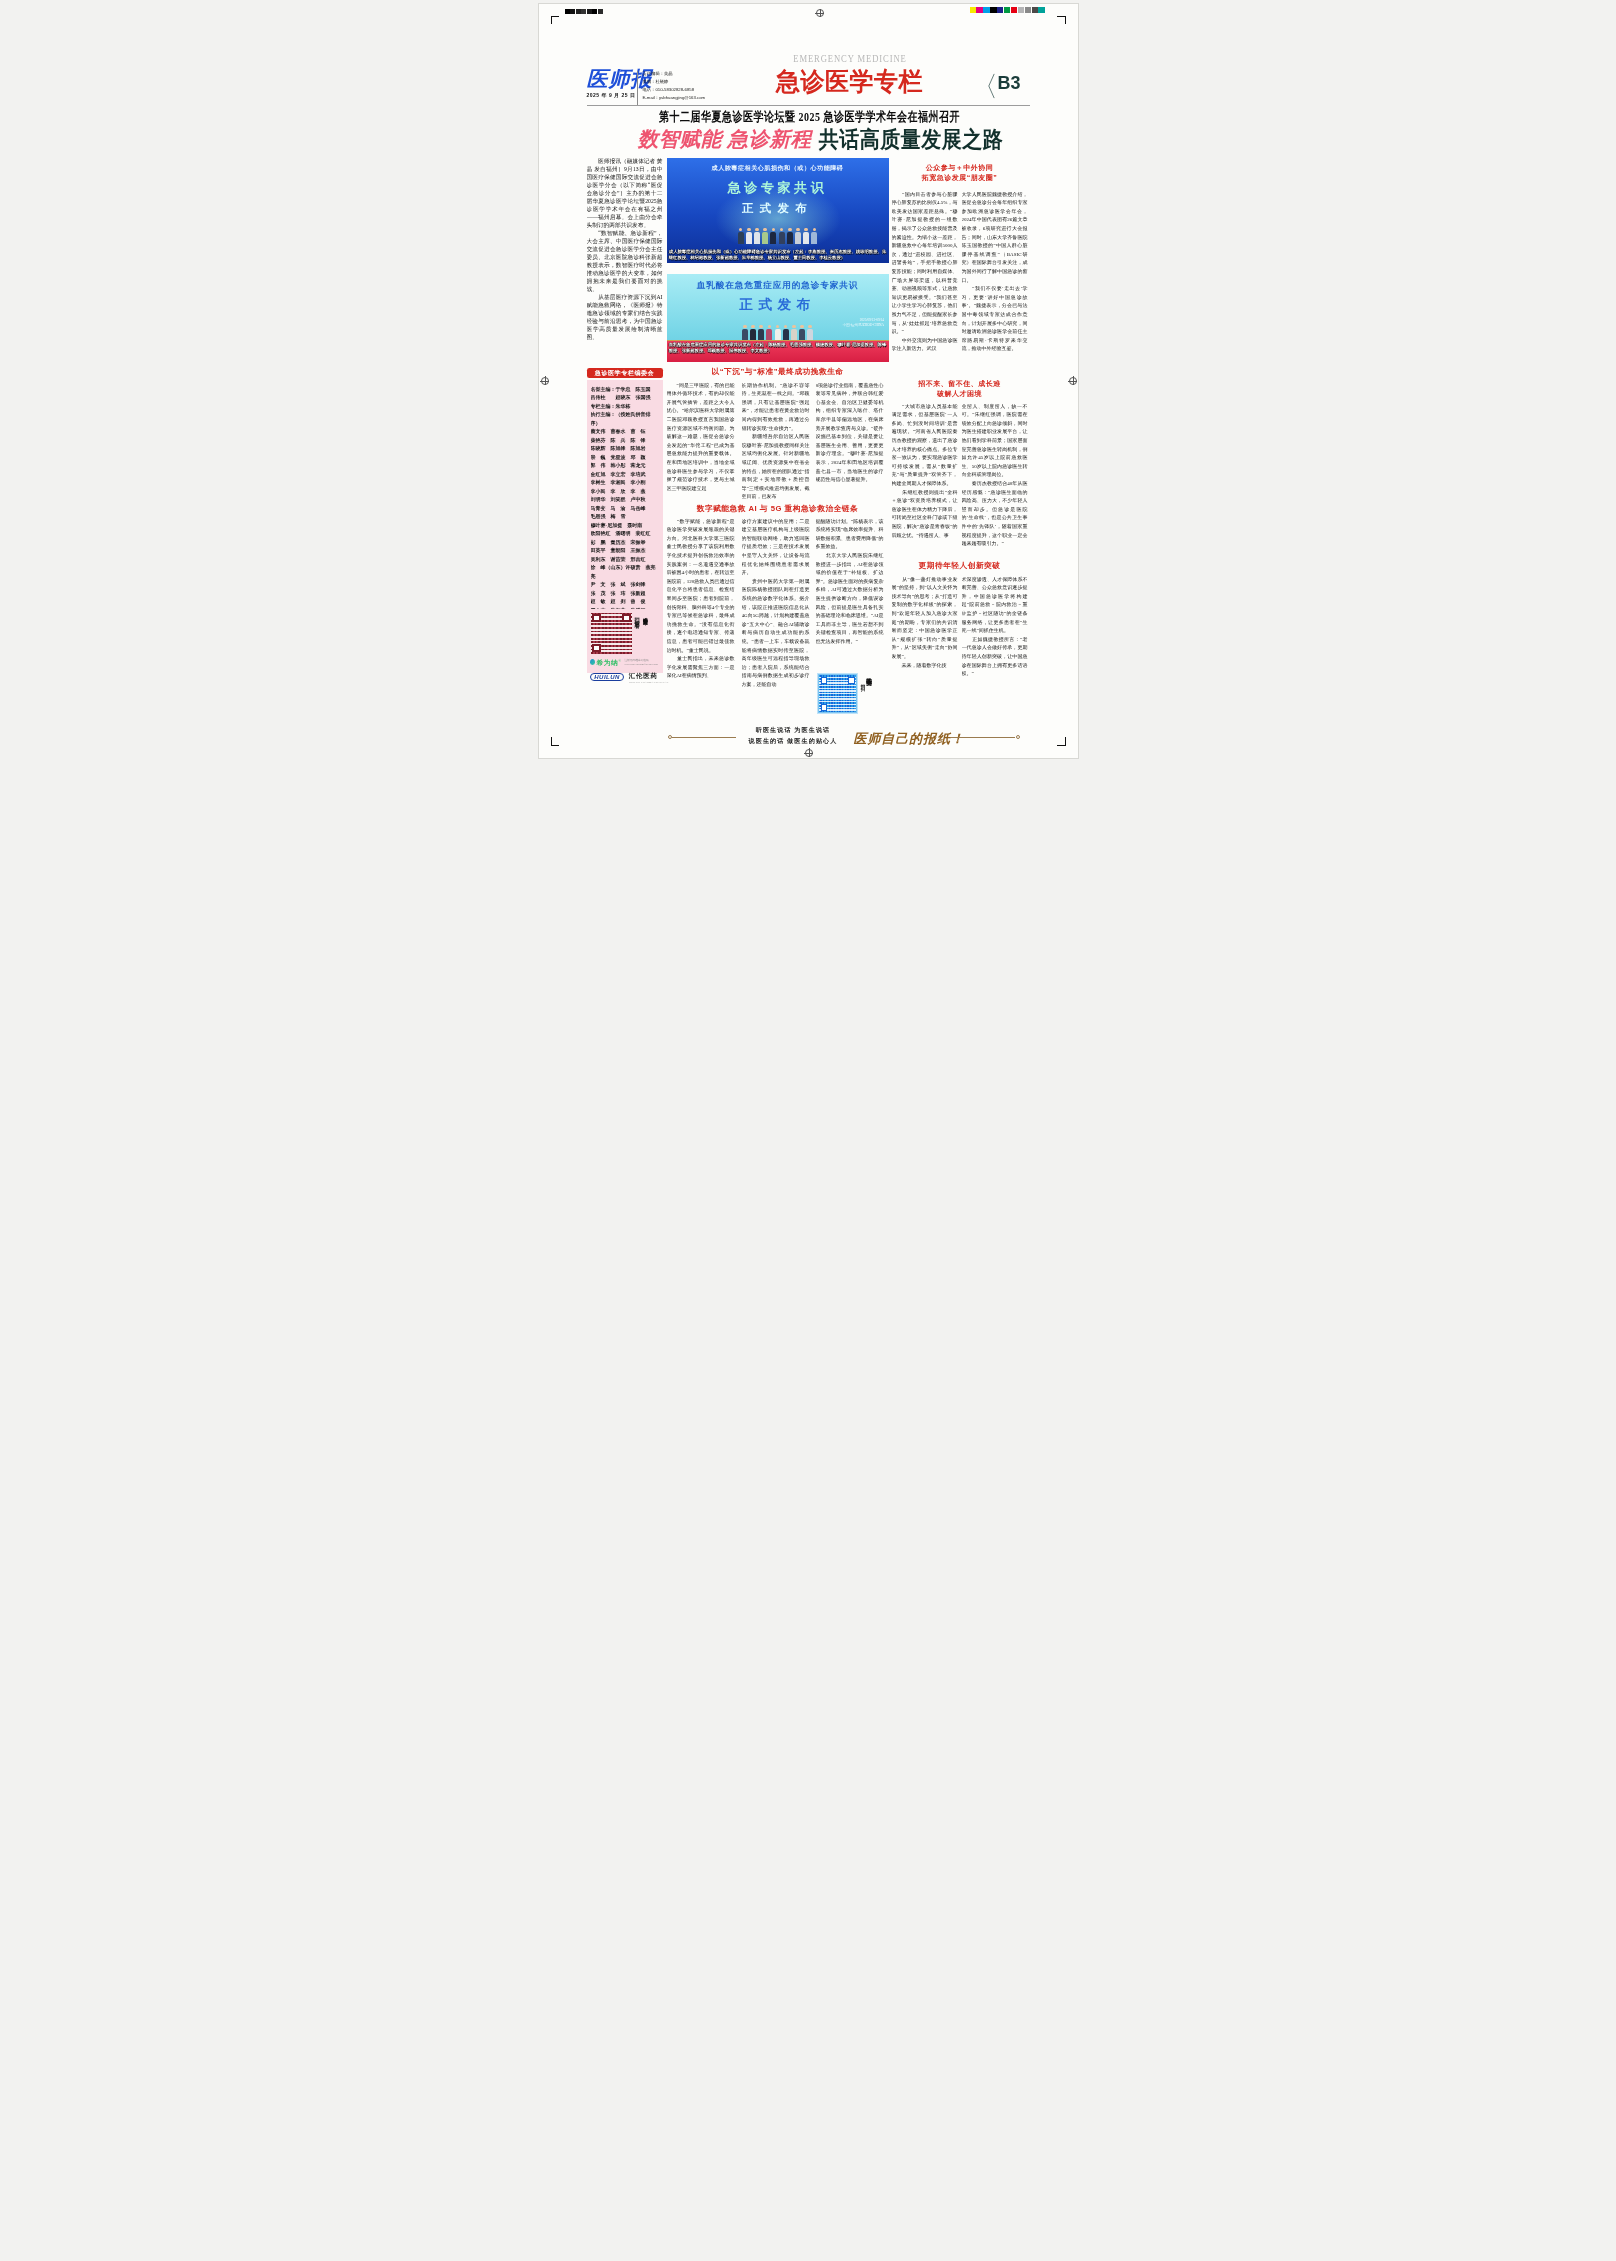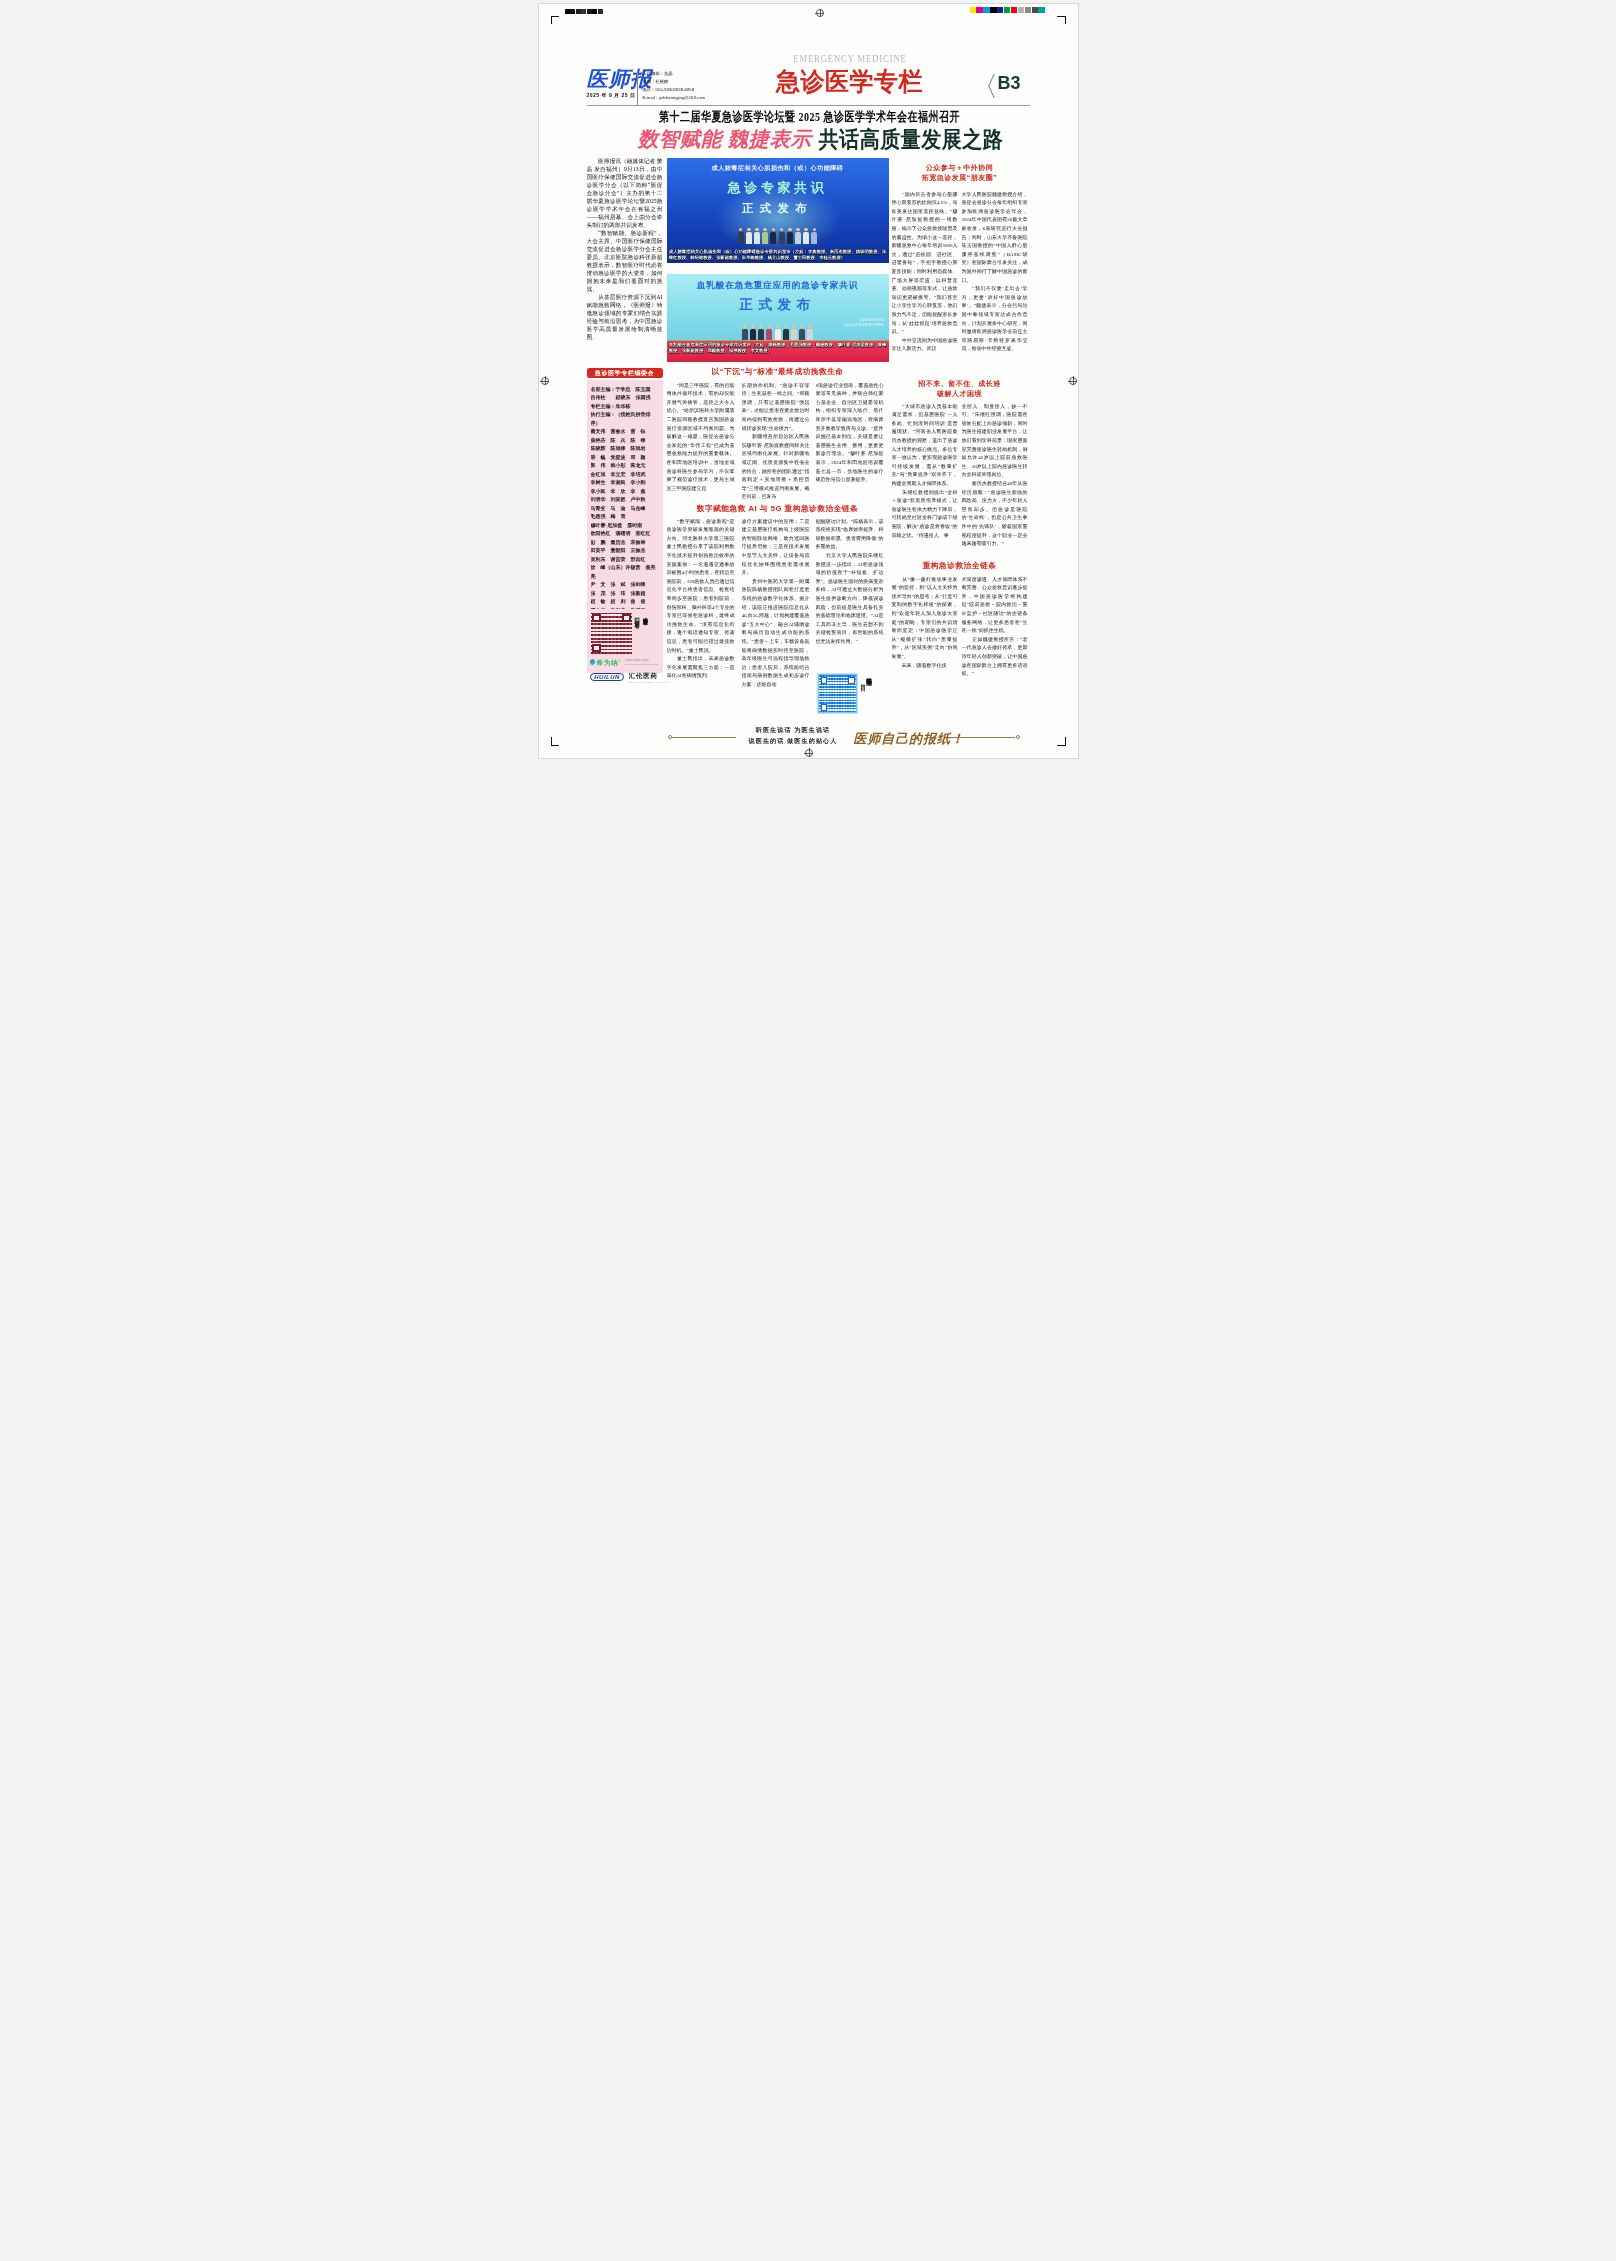--- a/index.html
+++ b/index.html
@@ -108,21 +108,21 @@
   <div class="abs section-en" style="left:232px;top:50px;width:159px;">EMERGENCY MEDICINE</div>
   <div class="abs section-cn sans" style="left:227px;top:62px;width:168px;">急诊医学专栏</div>
   <svg class="abs" style="left:448px;top:69px;" width="9" height="26" viewBox="0 0 20 58">
       <polyline points="16,2 4,29 16,56" fill="none" stroke="#2a4a48" stroke-width="1.6"></polyline>
     </svg>
   <div class="abs pageno sans" style="left:459px;top:69px;">B3</div>
   <div class="abs rule" style="left:48px;top:101px;width:443px;"></div>
 
   <div class="abs kicker" style="left:89px;top:106px;width:364px;">第十二届华夏急诊医学论坛暨 2025 急诊医学学术年会在福州召开</div>
   <div class="abs" style="left:68px;top:121px;width:428px;display:flex;justify-content:center;align-items:baseline;gap:7.3px;">
-    <span class="cal-pink">数智赋能 魏捷表示</span>
+    <span class="cal-pink">数智赋能 急诊新程</span>
     <span class="head-dark">共话高质量发展之路</span>
   </div>
 
   <div class="abs leadtxt just pre clip" style="left:48px;top:153px;width:76px;height:211px;">　　医师报讯（融媒体记者 黄晶 发自福州）9月13日，由中国医疗保健国际交流促进会急诊医学分会（以下简称“医促会急诊分会”）主办的第十二届华夏急诊医学论坛暨2025急诊医学学术年会在有福之州——福州启幕。会上由分会牵头制订的两部共识发布。
 　　“数智赋能、急诊新程”，大会主席、中国医疗保健国际交流促进会急诊医学分会主任委员、北京医院急诊科张新超教授表示，数智医疗时代必将推动急诊医学的大变革，如何拥抱未来是我们要面对的挑战。
 　　从基层医疗资源下沉到AI赋能急救网络，《医师报》特邀急诊领域的专家们结合实践经验与前沿思考，为中国急诊医学高质量发展绘制清晰蓝图。</div>
 
   <div class="abs cmt-title" style="left:48px;top:364px;width:76px;height:10.5px;">急诊医学专栏编委会</div>
   <div class="abs cmt-panel" style="left:48px;top:376px;width:76px;height:293px;">
     <div class="cmt-names pre clip" style="position:absolute;left:4.1px;top:6px;width:69px;height:223px;">名誉主编：于学忠　陈玉国
@@ -233,21 +233,21 @@
 
   <div class="abs sechead2" style="left:353px;top:375px;width:136px;">
     <div>招不来、留不住、成长难</div>
     <div>破解人才困境</div>
   </div>
   <div class="abs bodytxt just pre clip" style="left:353px;top:399px;width:66px;height:155px;">　　“大城市急诊人员基本能满足需求，但基层医院‘一人多岗、忙到没时间培训’是普遍现状。”河南省人民医院秦历杰教授的观察，道出了急诊人才培养的核心痛点。多位专家一致认为，要实现急诊医学可持续发展，需从“数量扩充”与“质量提升”双管齐下，构建全周期人才保障体系。
 　　朱继红教授则提出“全科＋急诊”双资质培养模式，让急诊医生在体力精力下降后，可转岗至社区全科门诊或下级医院，解决“急诊是青春饭”的后顾之忧。“待遇留人、事</div>
   <div class="abs bodytxt just pre clip" style="left:423px;top:399px;width:66px;height:155px;">业留人、制度留人，缺一不可。”朱继红强调，医院需在绩效分配上向急诊倾斜，同时为医生搭建职业发展平台，让他们看到学科前景；国家层面应完善急诊医生转岗机制，例如允许45岁以上院前急救医生、50岁以上院内急诊医生转向全科或管理岗位。
 　　秦历杰教授结合40年从医经历感慨：“急诊医生面临的风险高、压力大，不少年轻人望而却步。但急诊是医院的‘生命线’，也是公共卫生事件中的‘先锋队’，随着国家重视程度提升，这个职业一定会越来越有吸引力。”</div>
 
-  <div class="abs sechead" style="left:353px;top:557px;width:136px;">重构急诊救治全链条</div>
+  <div class="abs sechead" style="left:353px;top:557px;width:136px;">更期待年轻人创新突破</div>
   <div class="abs bodytxt just pre clip" style="left:353px;top:572px;width:66px;height:146px;">　　从“像一盏灯推动事业发展”的坚持，到“以人文关怀为技术导向”的思考；从“打造可复制的数字化样板”的探索，到“欢迎年轻人加入急诊大家庭”的期盼，专家们的共识清晰而坚定：中国急诊医学正从“规模扩张”转向“质量提升”，从“区域失衡”走向“协同发展”。
 　　未来，随着数字化技</div>
   <div class="abs bodytxt just pre clip" style="left:423px;top:572px;width:66px;height:146px;">术深度渗透、人才保障体系不断完善、公众急救意识逐步提升，中国急诊医学将构建起“院前急救－院内救治－重症监护－社区随访”的全链条服务网络，让更多患者在“生死一线”间抓住生机。
 　　正如魏捷教授所言：“老一代急诊人会做好传承，更期待年轻人创新突破，让中国急诊在国际舞台上拥有更多话语权。”</div>
 
   <div class="abs fdot" style="left:129px;top:731px;"></div>
   <div class="abs fline" style="left:133px;top:733px;width:64px;"></div>
   <div class="abs slogan" style="left:200px;top:721px;width:109px;text-align:center;">
     <div>听医生说话  为医生说话</div>
     <div>说医生的话  做医生的贴心人</div>

